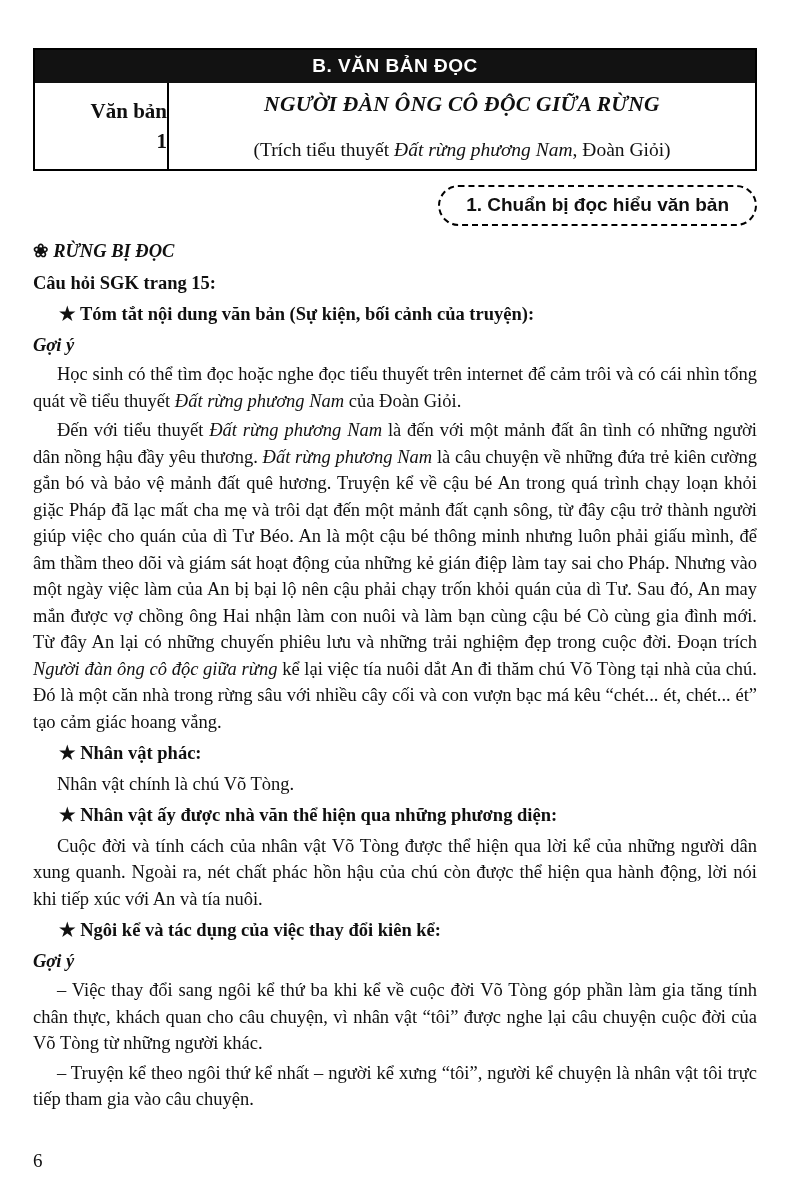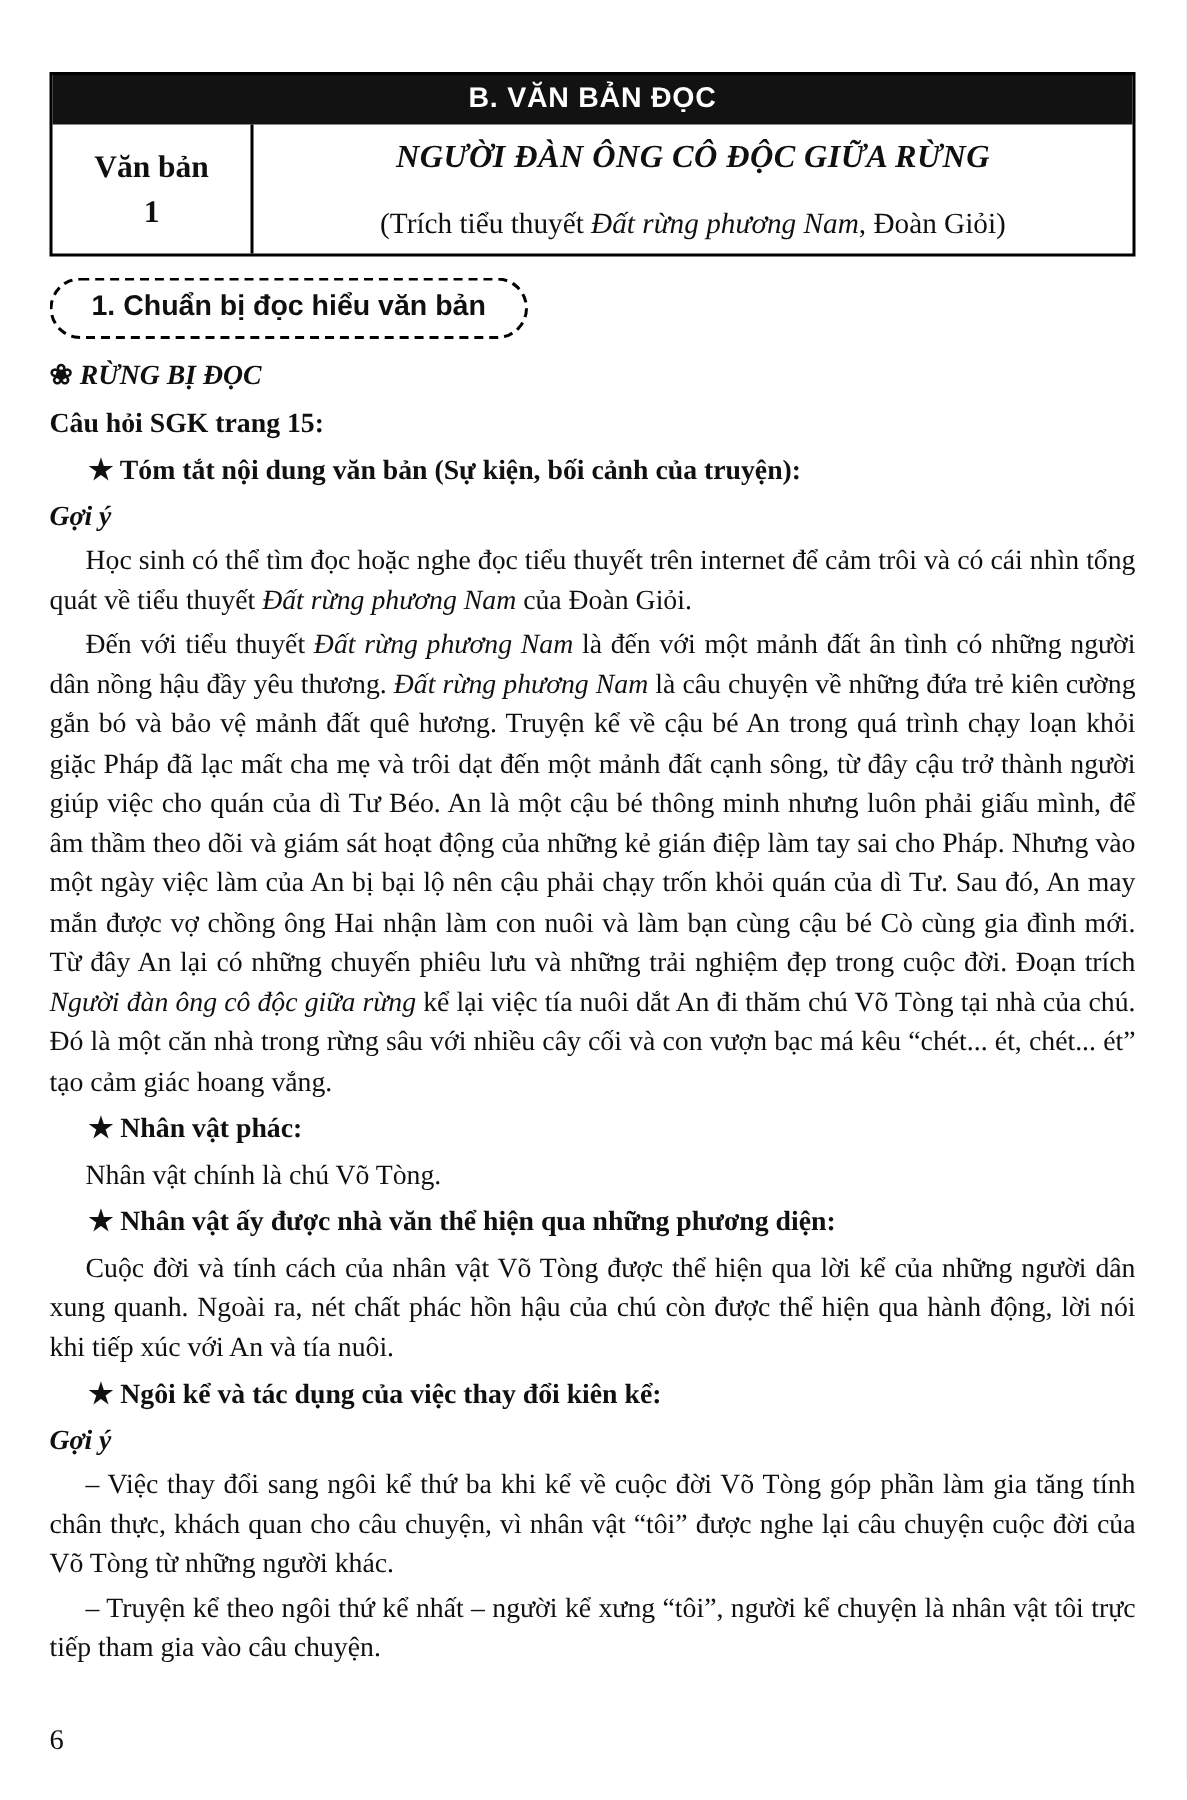--- a/index.html
+++ b/index.html
@@ -14,29 +14,29 @@
   
   .header-frame { border: 2px solid #000; }
   .header-bar {
     background: #121212; color: #fff; text-align: center;
     font-family: "Liberation Sans", sans-serif; font-weight: bold;
     font-size: 19px; letter-spacing: 0.5px; padding: 5px 0 6px;
   }
   .header-row { display: flex; }
   .lesson-cell {
     width: 134px; border-right: 2px solid #000;
-    display: flex; flex-direction: column; align-items: center; justify-content: center;
+    display: flex; flex-direction: column; align-items: flex-end; justify-content: center;
     font-weight: bold; font-size: 21px; gap: 5px; padding: 8px 0;
   }
   .title-cell { flex: 1; text-align: center; padding: 9px 8px 8px; }
   .doc-title { font-weight: bold; font-style: italic; font-size: 21.5px; letter-spacing: 0.3px; }
   .doc-subtitle { font-size: 19.5px; margin-top: 22px; }
 
   
-  .badge-row { display: flex; justify-content: flex-start; margin: 14px 0 12px; }
+  .badge-row { display: flex; justify-content: flex-end; margin: 14px 0 12px; }
   .badge {
     border: 2.5px dashed #000; border-radius: 26px;
     padding: 7px 26px 8px;
     font-family: "Liberation Sans", sans-serif; font-weight: bold; font-size: 19px;
   }
 
   
   .body { font-size: 18.5px; line-height: 26.5px; text-align: justify; }
   .body p { margin: 0 0 3px; }
   .h-prepare { font-weight: bold; font-style: italic; margin-bottom: 5px !important; }

